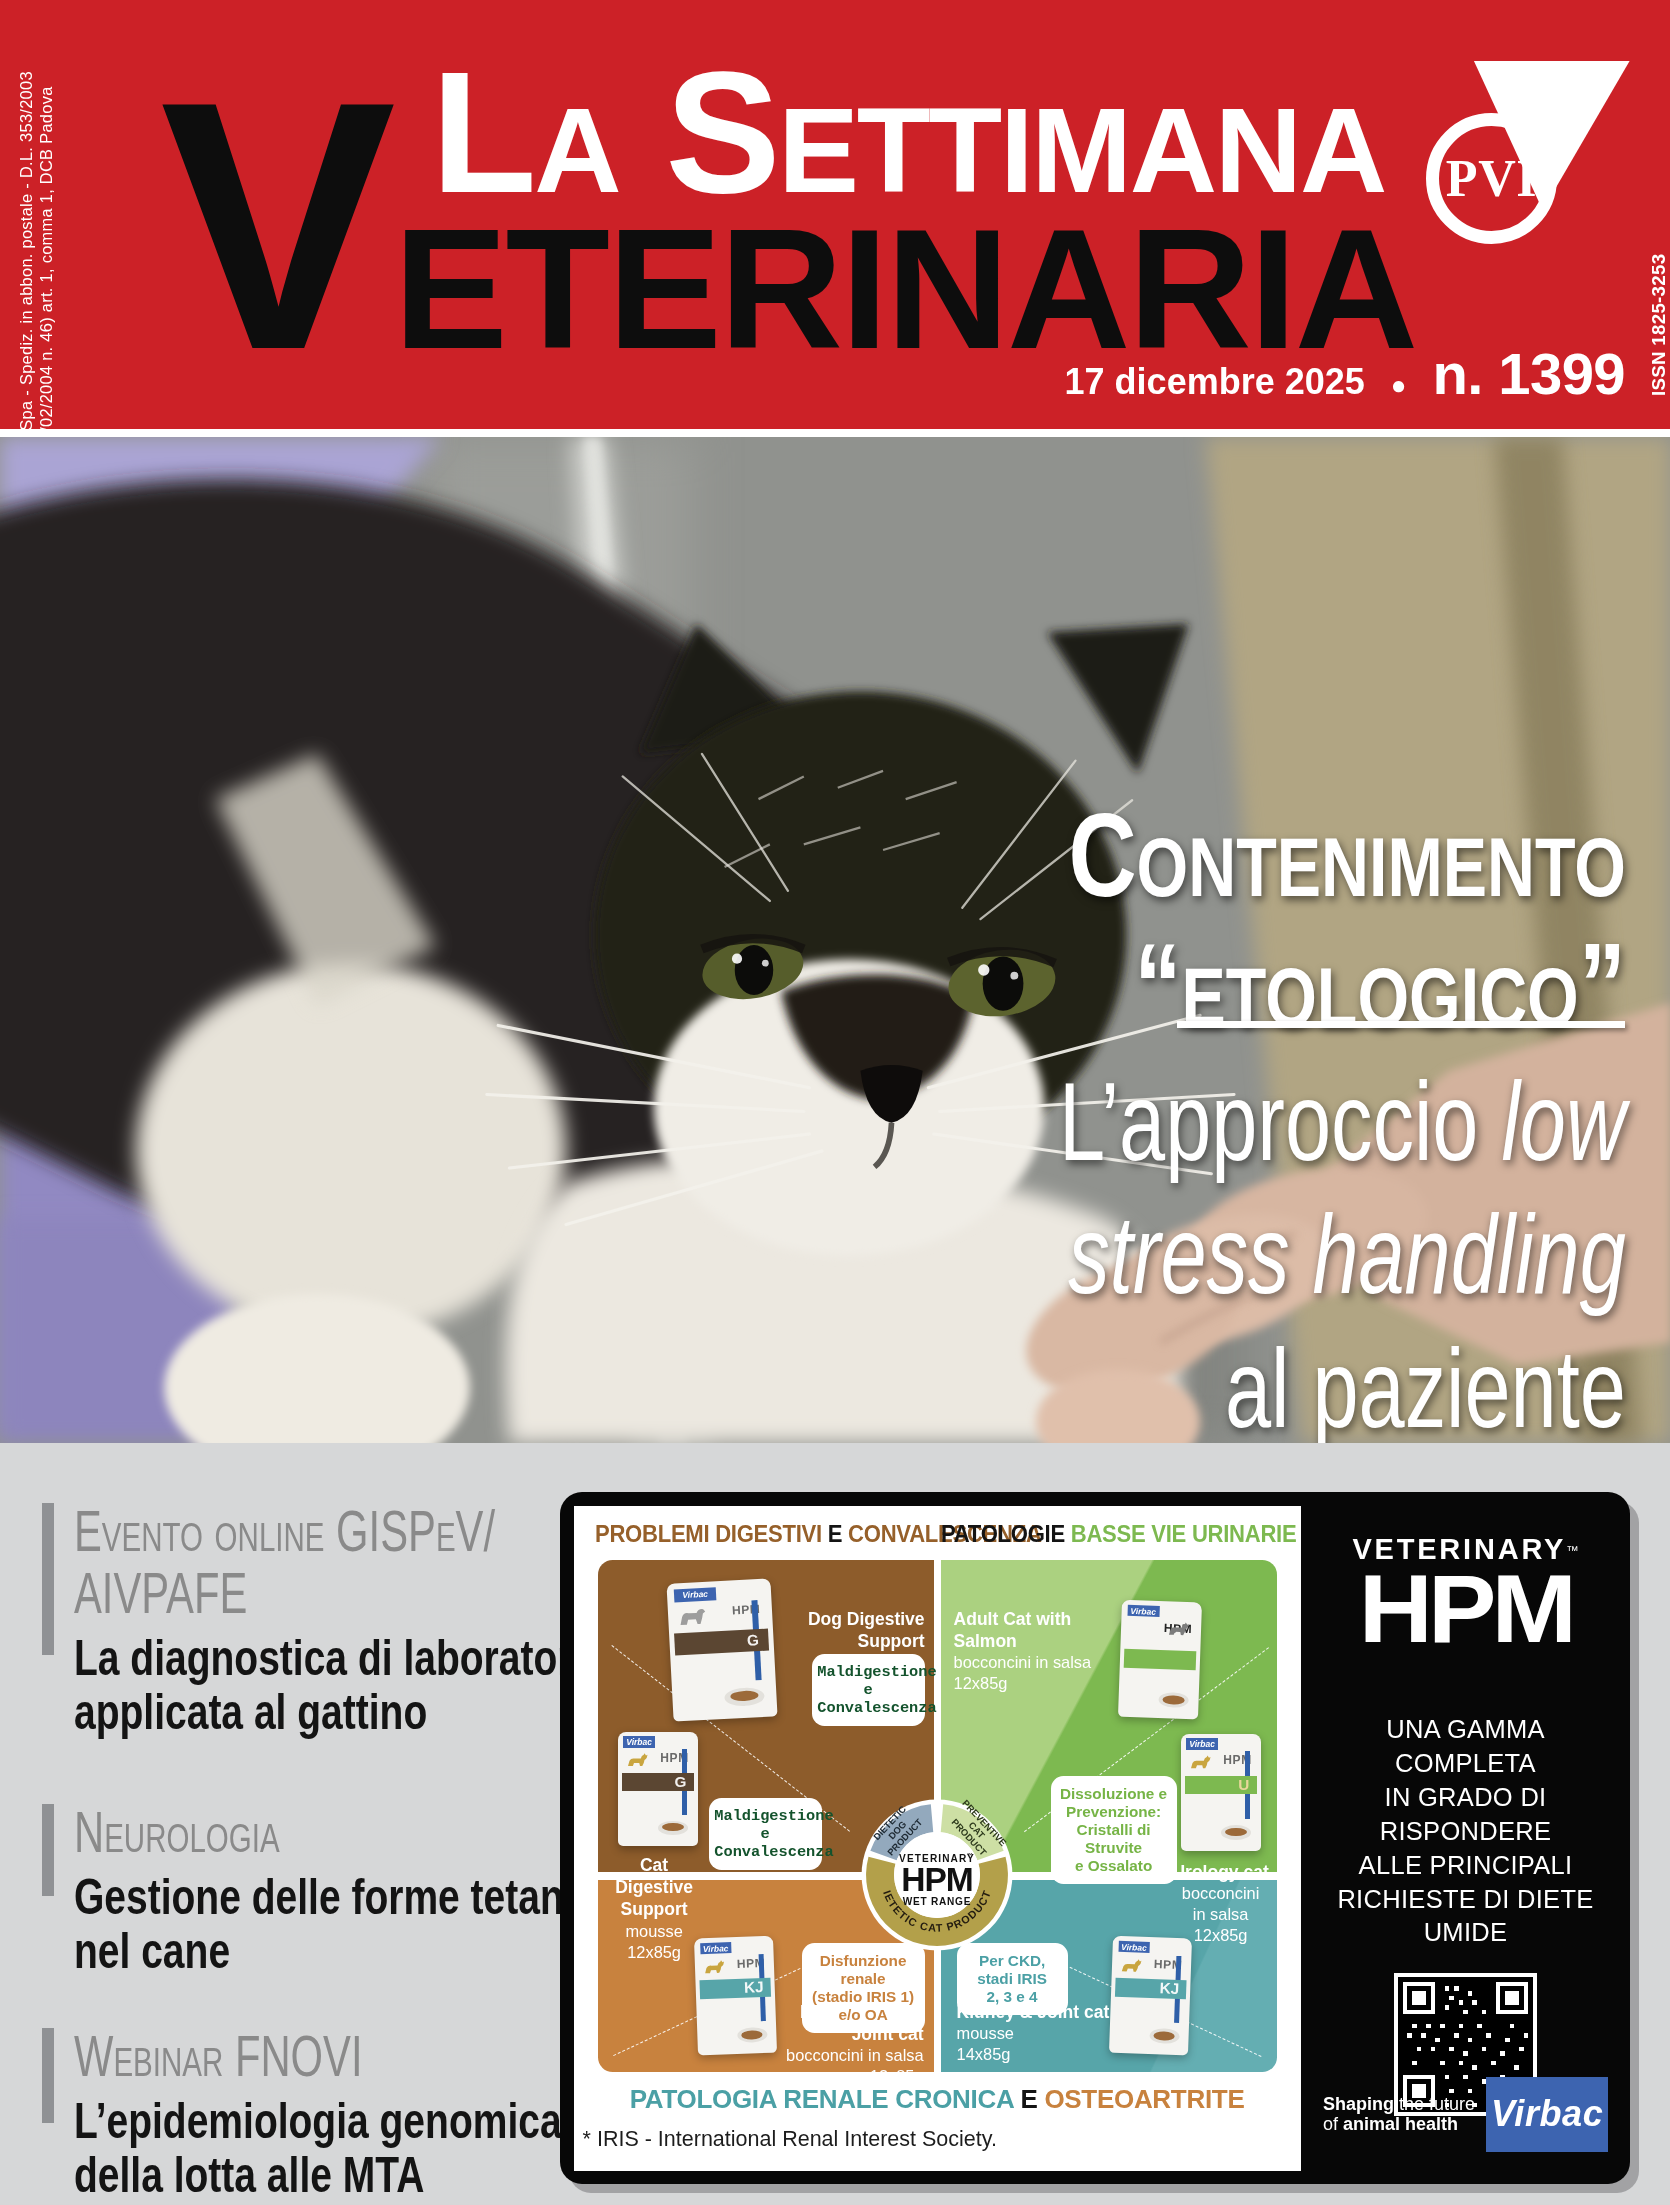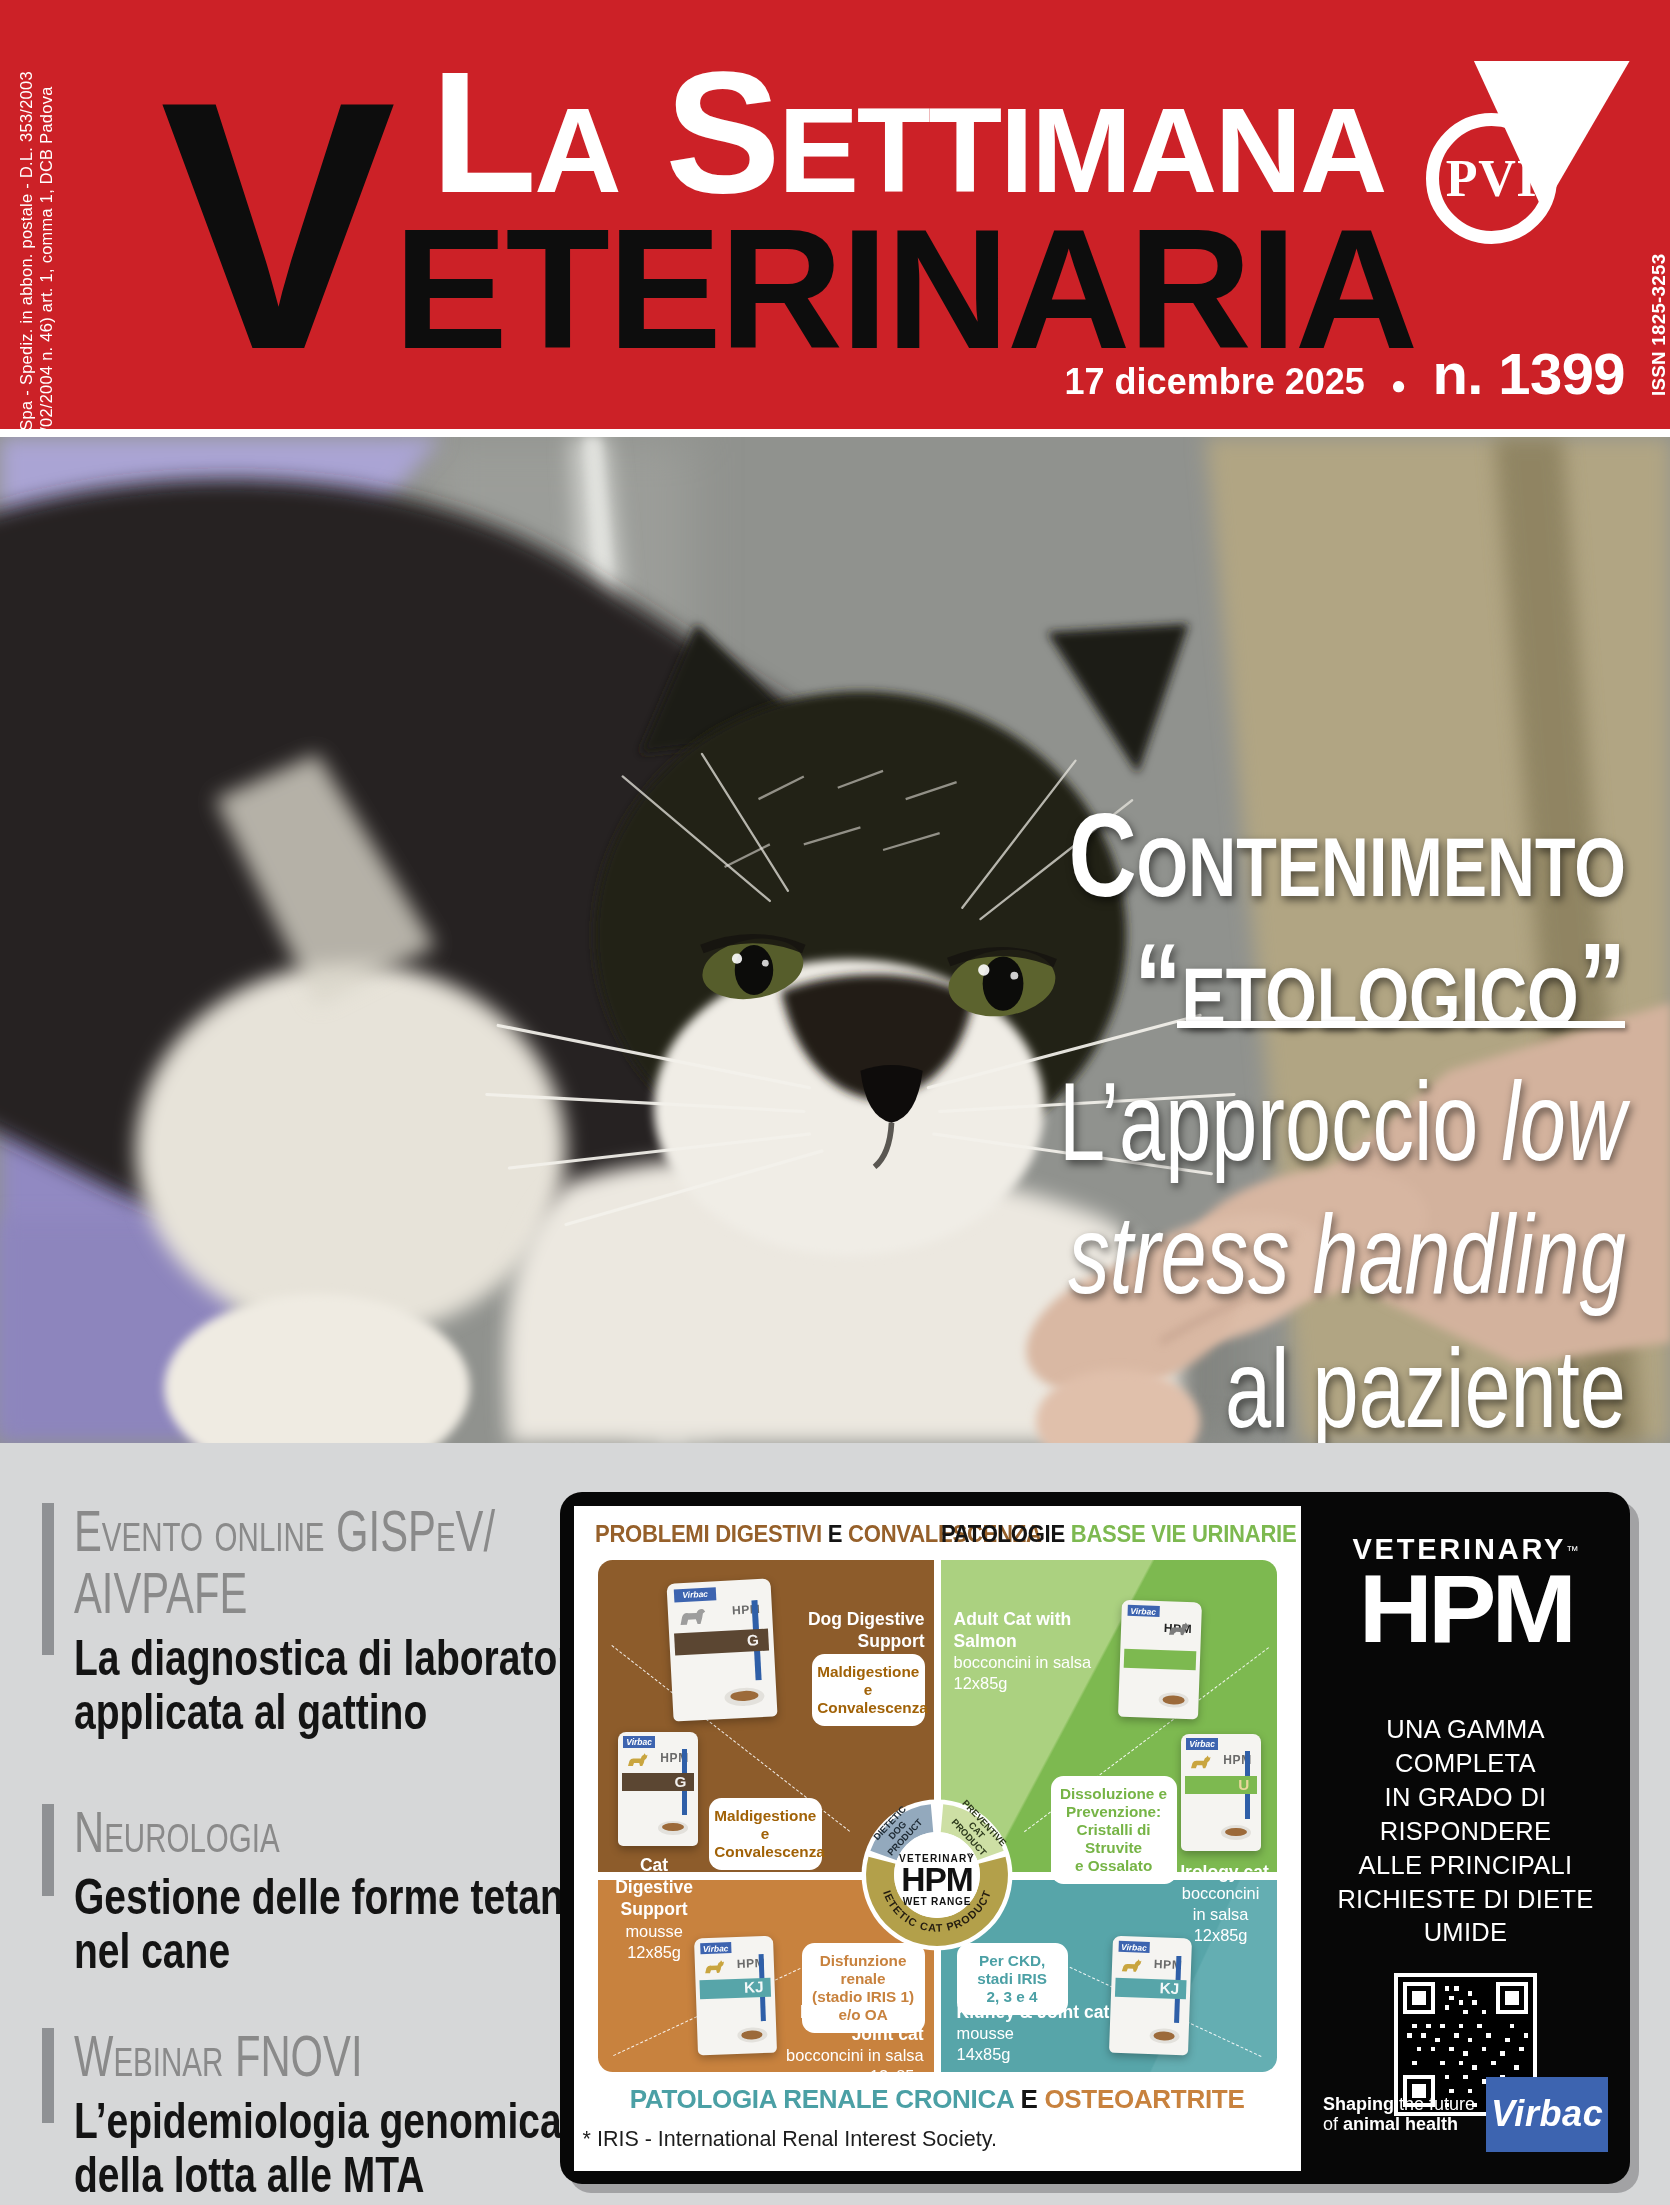--- a/index.html
+++ b/index.html
@@ -52,21 +52,21 @@
   .adh .blk { color:#141414; } .adh .grn { color:#7db950; } .adh .brn { color:#96602a; }
   .diag { position:absolute; left:24px; top:54px; width:679px; height:513px; }
   .quad { position:absolute; }
   .q-brown { left:0; top:0; width:336px; height:312px; background:#8d5c2b; border-radius:14.7px 0 0 0; }
   .q-green { left:343px; top:0; width:336px; height:312px; background:linear-gradient(118deg,#abd180 0%,#abd180 42%,#7db950 42.6%,#7db950 100%); border-radius:0 14.7px 0 0; }
   .q-orange { left:0; top:320px; width:336px; height:192px; background:#c8823e; border-radius:0 0 0 14.7px; }
   .q-teal { left:343px; top:320px; width:336px; height:192px; background:linear-gradient(115deg,#57a5a9 0%,#57a5a9 70%,#64aeb2 70.5%,#64aeb2 100%); border-radius:0 0 14.7px 0; }
   .dash { position:absolute; border-top:1.7px dashed rgba(255,255,255,.9); transform-origin:0 0; }
   .ringwrap { position:absolute; left:50%; top:315px; width:224px; height:224px; transform:translate(-50%,-50%); }
   .ibox { position:absolute; background:#fff; border-radius:12.4px; text-align:center; font-weight:700; font-size:15.3px; line-height:1.18; padding:9px 5.7px; }
-  .c-maldig { color:#a16207; } .c-prev { color:#76b446; } .c-diss { color:#76b446; }
+  .c-maldig { color:#14532d;font-family:Liberation Mono, monospace; } .c-prev { color:#76b446; } .c-diss { color:#76b446; }
   .c-disf { color:#c8823e; } .c-ckd { color:#4ba0a5; }
   .ptxt { position:absolute; color:#fff; font-size:16.4px; line-height:1.28; }
   .ptxt .pn { font-weight:700; font-size:17.5px; }
   .tr { text-align:right; } .tc { text-align:center; }
   .patologia { position:absolute; left:0; width:727px; top:578px; text-align:center; font-weight:700; font-size:26px; letter-spacing:-0.3px; }
   .patologia .tl { color:#4ba0a5; } .patologia .bk { color:#141414; } .patologia .or { color:#c8823e; }
   .iris { position:absolute; left:9px; top:621px; font-size:21.5px; color:#1d1d1d; }
 
   
   .pouch { position:absolute; background:#f5f4f1; border-radius:8px 8px 5.1px 5.1px; box-shadow:0 3.4px 8px rgba(0,0,0,.28); }

